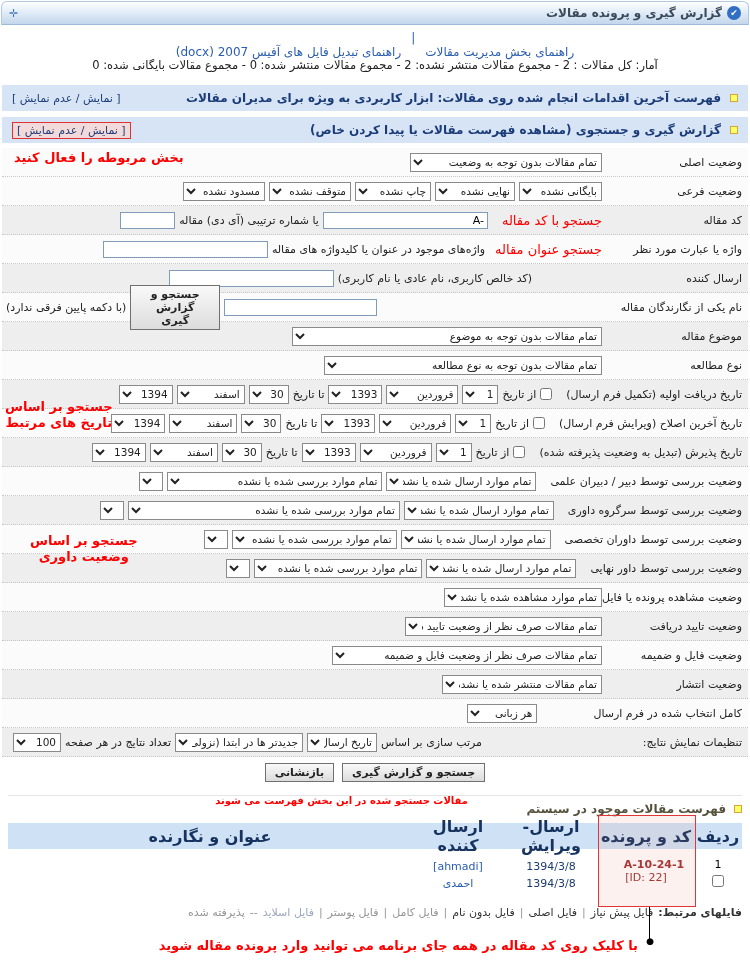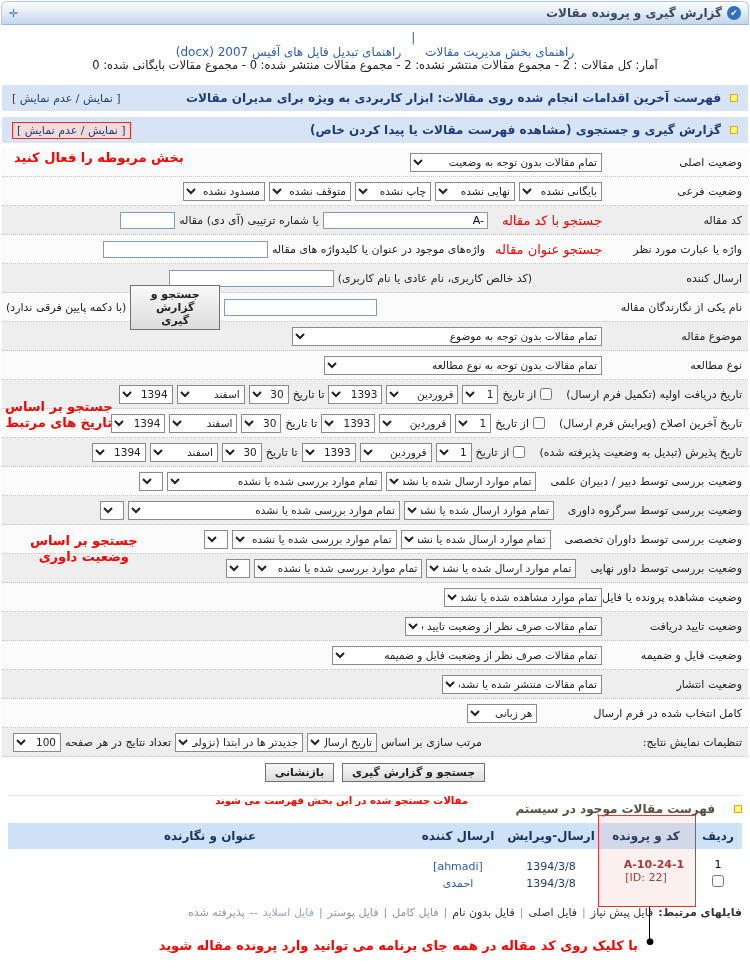--- a/index.html
+++ b/index.html
@@ -49,27 +49,27 @@
   .btn { font-family:inherit; font-size:11px; font-weight:bold; color:#222;
     background:linear-gradient(#f9f9f9,#dcdcdc); border:1px solid #707070; padding:2px 9px; cursor:pointer; }
   .buttons-row { height:30px; display:flex; align-items:center; justify-content:center; gap:8px; }
 
   
   .red-annot { color:#ff0000; font-weight:normal; font-size:13px; white-space:nowrap; }
   .annot-abs { position:absolute; color:#ff0000; font-weight:bold; font-size:13px; white-space:nowrap; }
   .annot-2l { text-align:center; line-height:16px; }
 
   
-  .section-head { height:22px; margin:8px 8px 0; display:flex; align-items:center; gap:19px;
+  .section-head { height:22px; margin:8px 8px 0; display:flex; align-items:center; gap:8px;
     border-top:1px solid #e5e5e5; padding-top:4px; }
   .section-title { font-size:12px; font-weight:bold; color:#55513c; }
   .rtable { margin:6px 8px 0; }
   .thead { display:flex; background:#cfe2f5; height:26px; align-items:center; }
   .tcell { text-align:center; font-size:11px; }
-  .thead .tcell { color:#16335f; font-weight:bold; font-size:12px; }
+  .thead .tcell { color:#16335f; font-weight:bold; font-size:16px; }
   .trow { display:flex; margin-top:3px; align-items:flex-start; padding-top:6px; }
   .c-idx { width:48px; flex:0 0 auto; }
   .c-code { width:96px; flex:0 0 auto; }
   .c-date { width:94px; flex:0 0 auto; }
   .c-sender { width:92px; flex:0 0 auto; }
   .c-title { flex:1; }
   .code-link { color:#a03333; font-weight:bold; cursor:pointer;padding-left:16px; }
   .id-link { color:#a03333; cursor:pointer; }
   .date-val { color:#1a3c6e; line-height:17px; }
   .user-link { color:#2a5db0; cursor:pointer; line-height:17px; }

